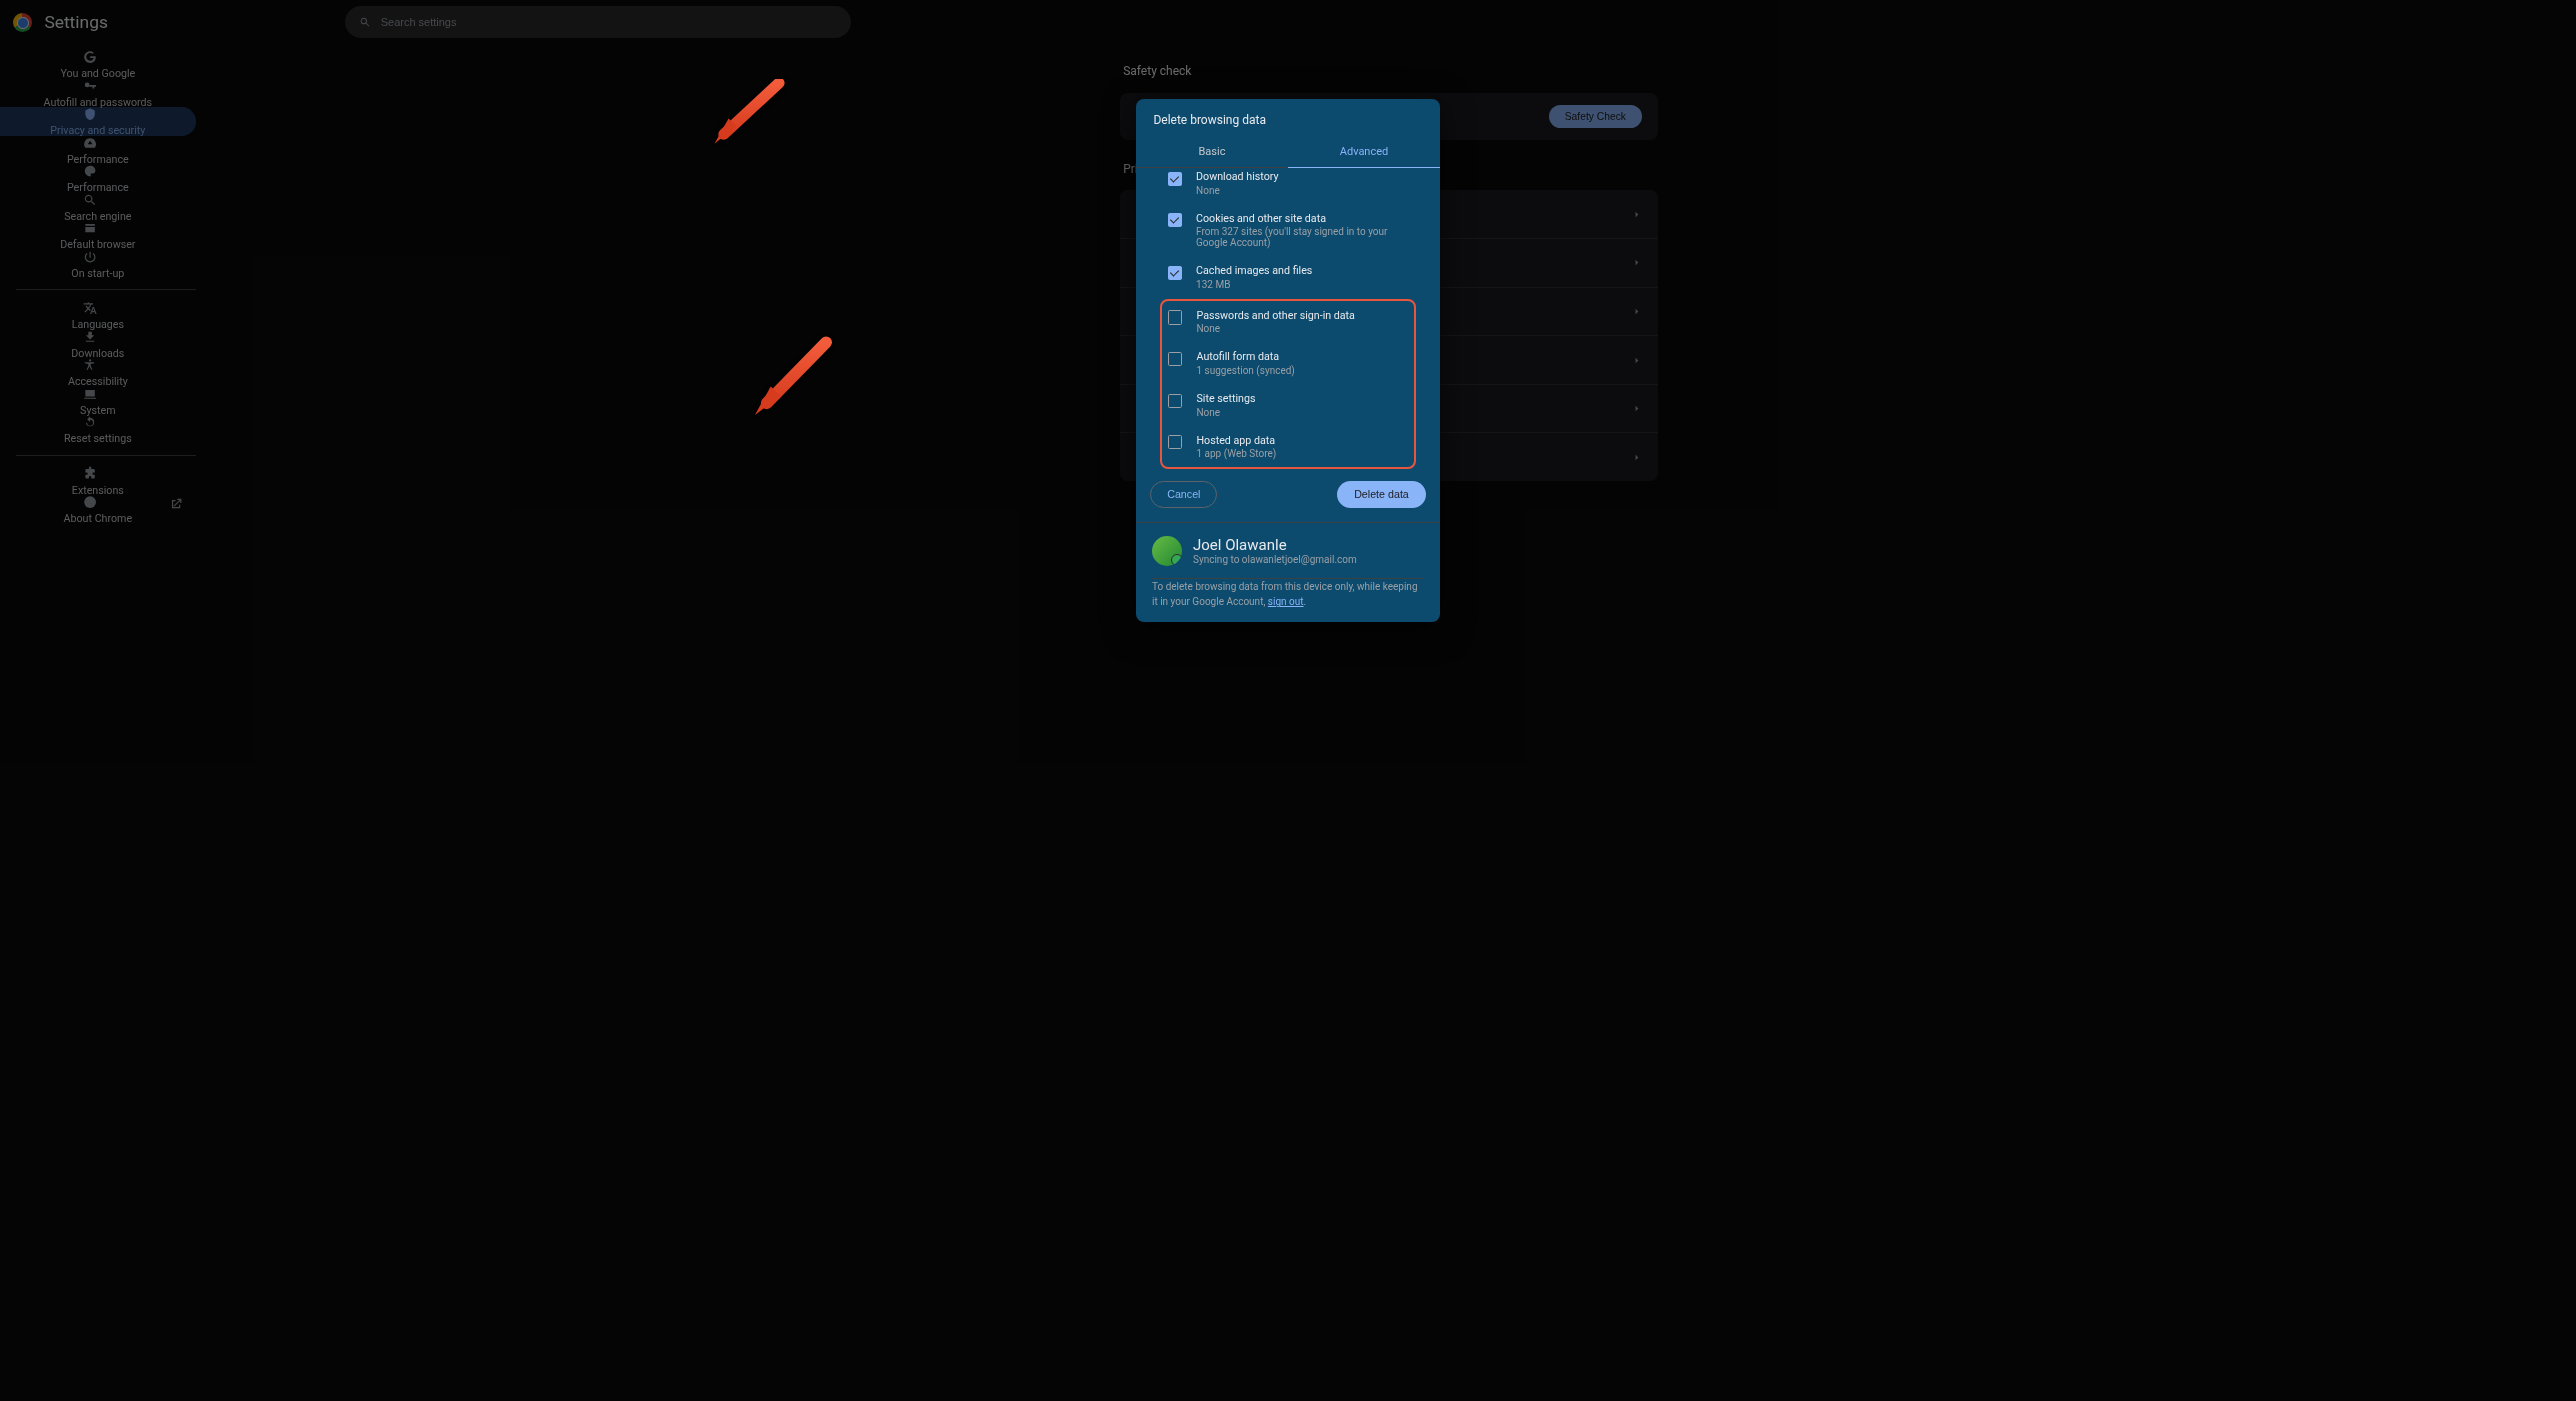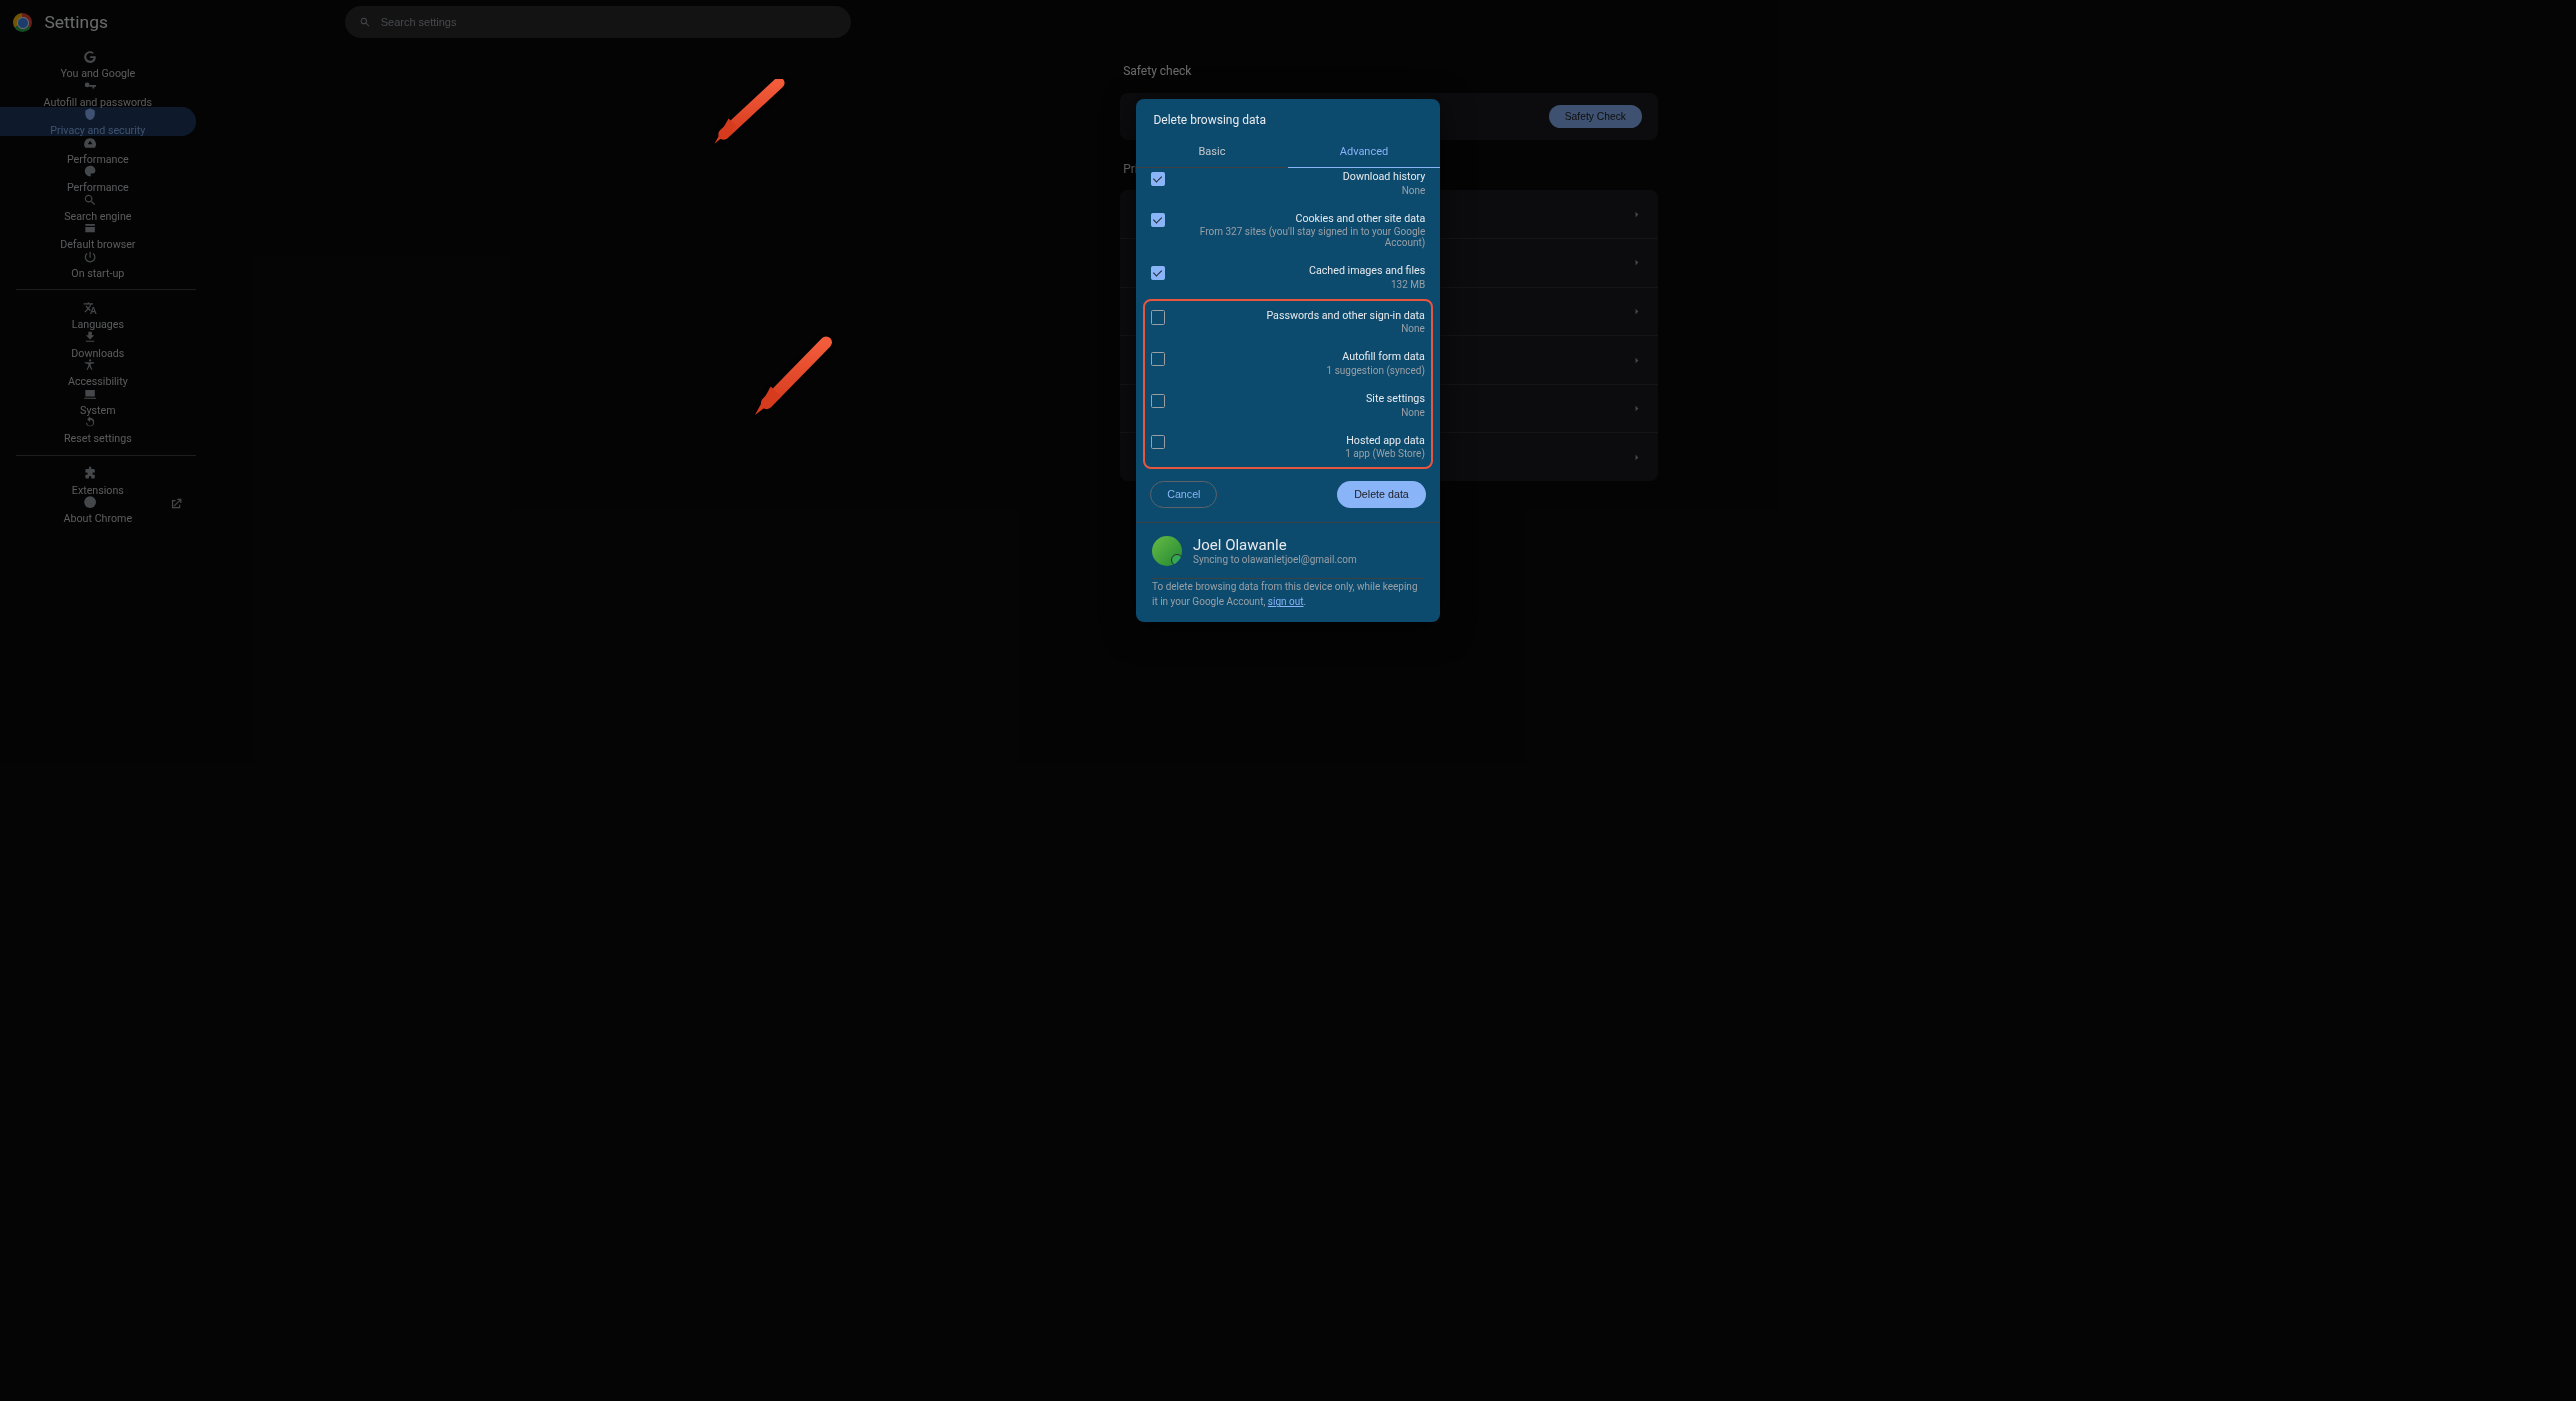--- a/index.html
+++ b/index.html
@@ -119,21 +119,21 @@
     overflow:hidden;
   }
   .dlg-title { padding:14.2px 17.4px 8px; font-size:12px;color:#e8eaed; }
   .tabs { display:flex; border-bottom:0.8px solid #3c4043; }
   .tab {
     flex:1;text-align:center;padding:9.5px 0;font-size:11px;
     color:#c6c8cc;cursor:pointer;
   }
   .tab.active { color:#8ab4f8; border-bottom:1.6px solid #8ab4f8; margin-bottom:-0.8px;}
   
-  .opts { padding: 0 10px; text-align: right; }
+  .opts { padding: 0 27px; }
   .opt {
     display:flex;align-items:flex-start;
     padding: 8px 4.7px;
   }
   .chk {
     width:14.2px;height:14.2px;border:1.6px solid #9aa0a6;border-radius:1.6px;
     margin-right: 14.2px;flex-shrink:0;margin-top:1.6px;
     display:flex;align-items:center;justify-content:center;
   }
   .chk.checked { background:#8ab4f8;border-color:#8ab4f8; }

